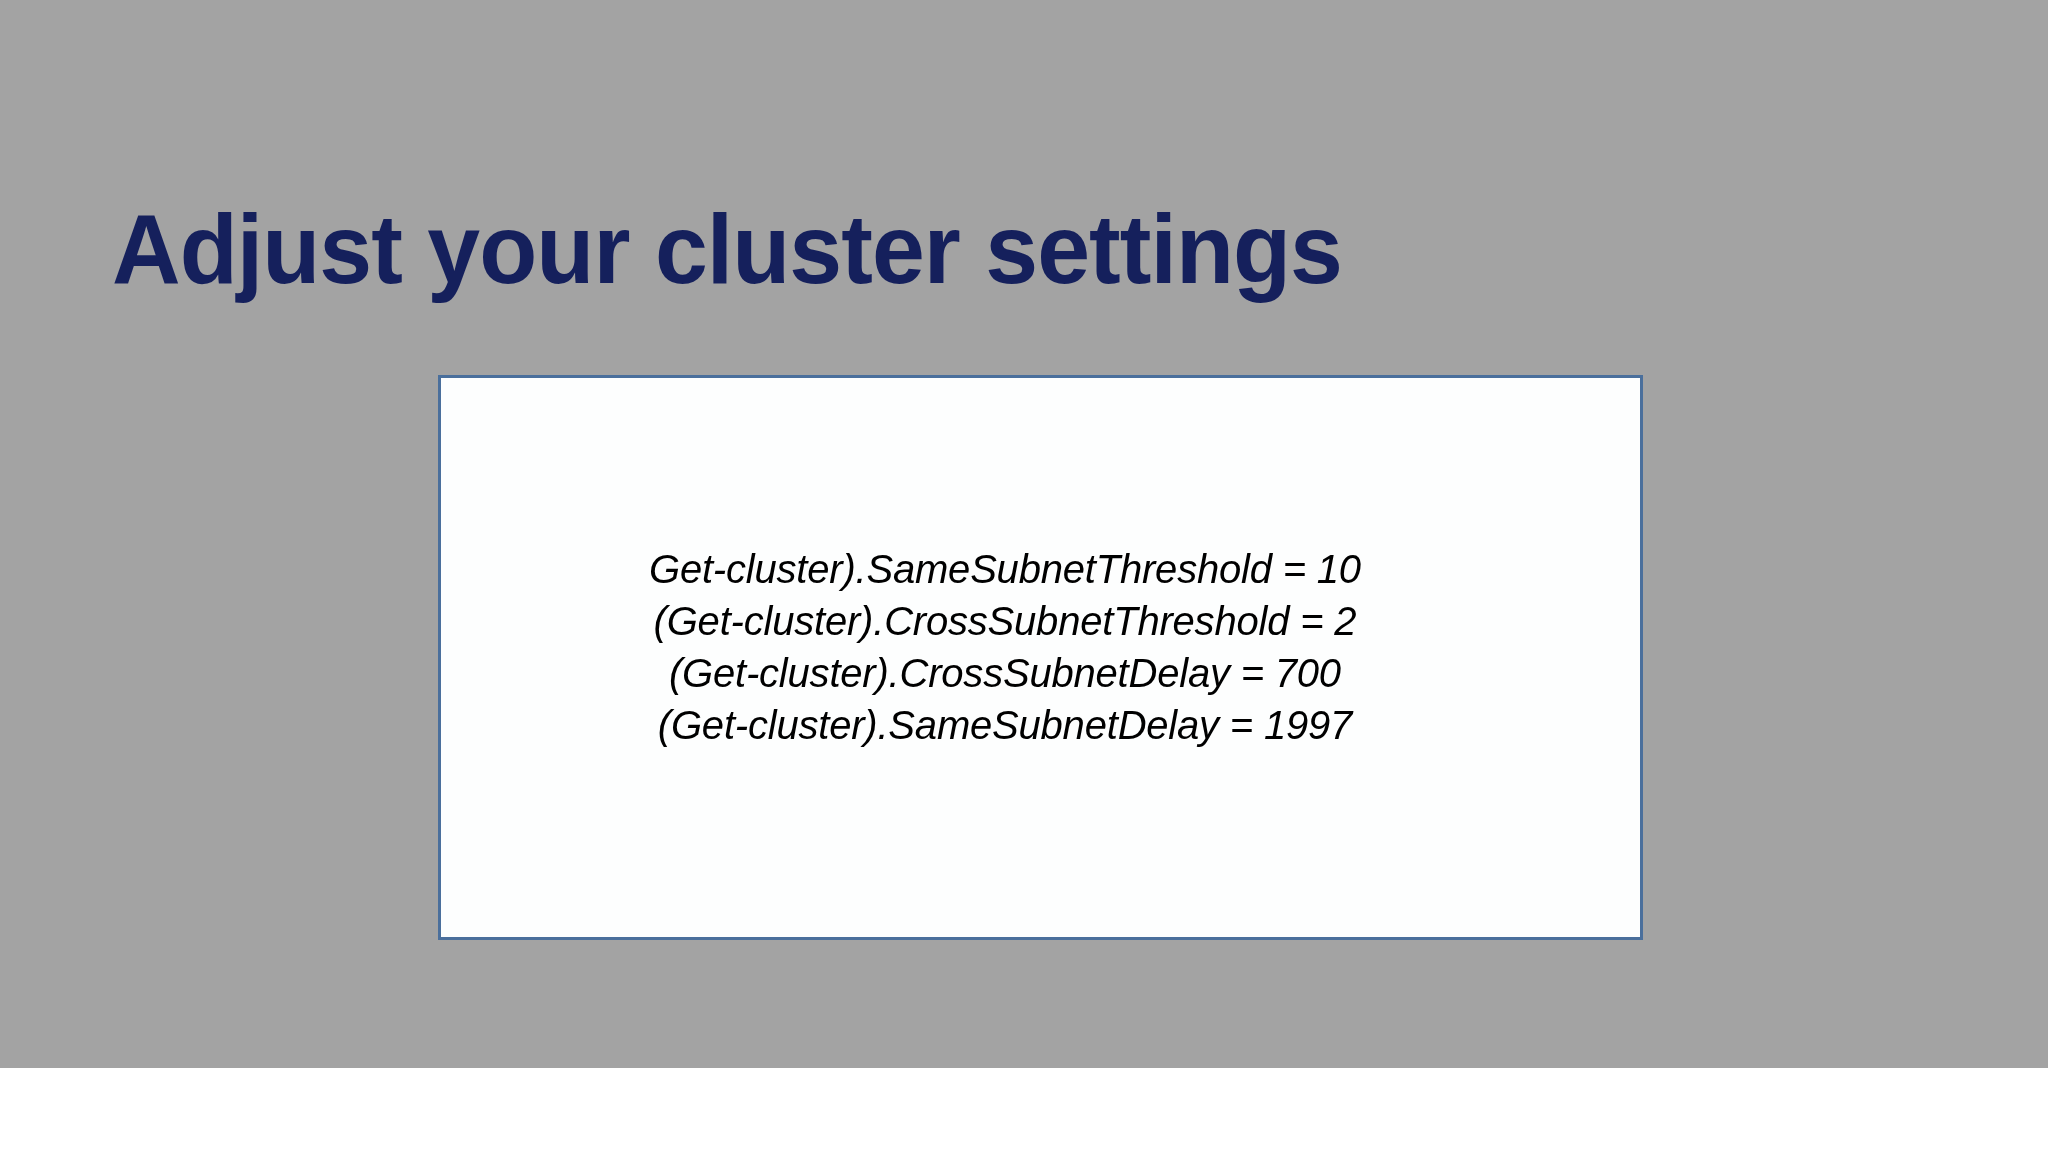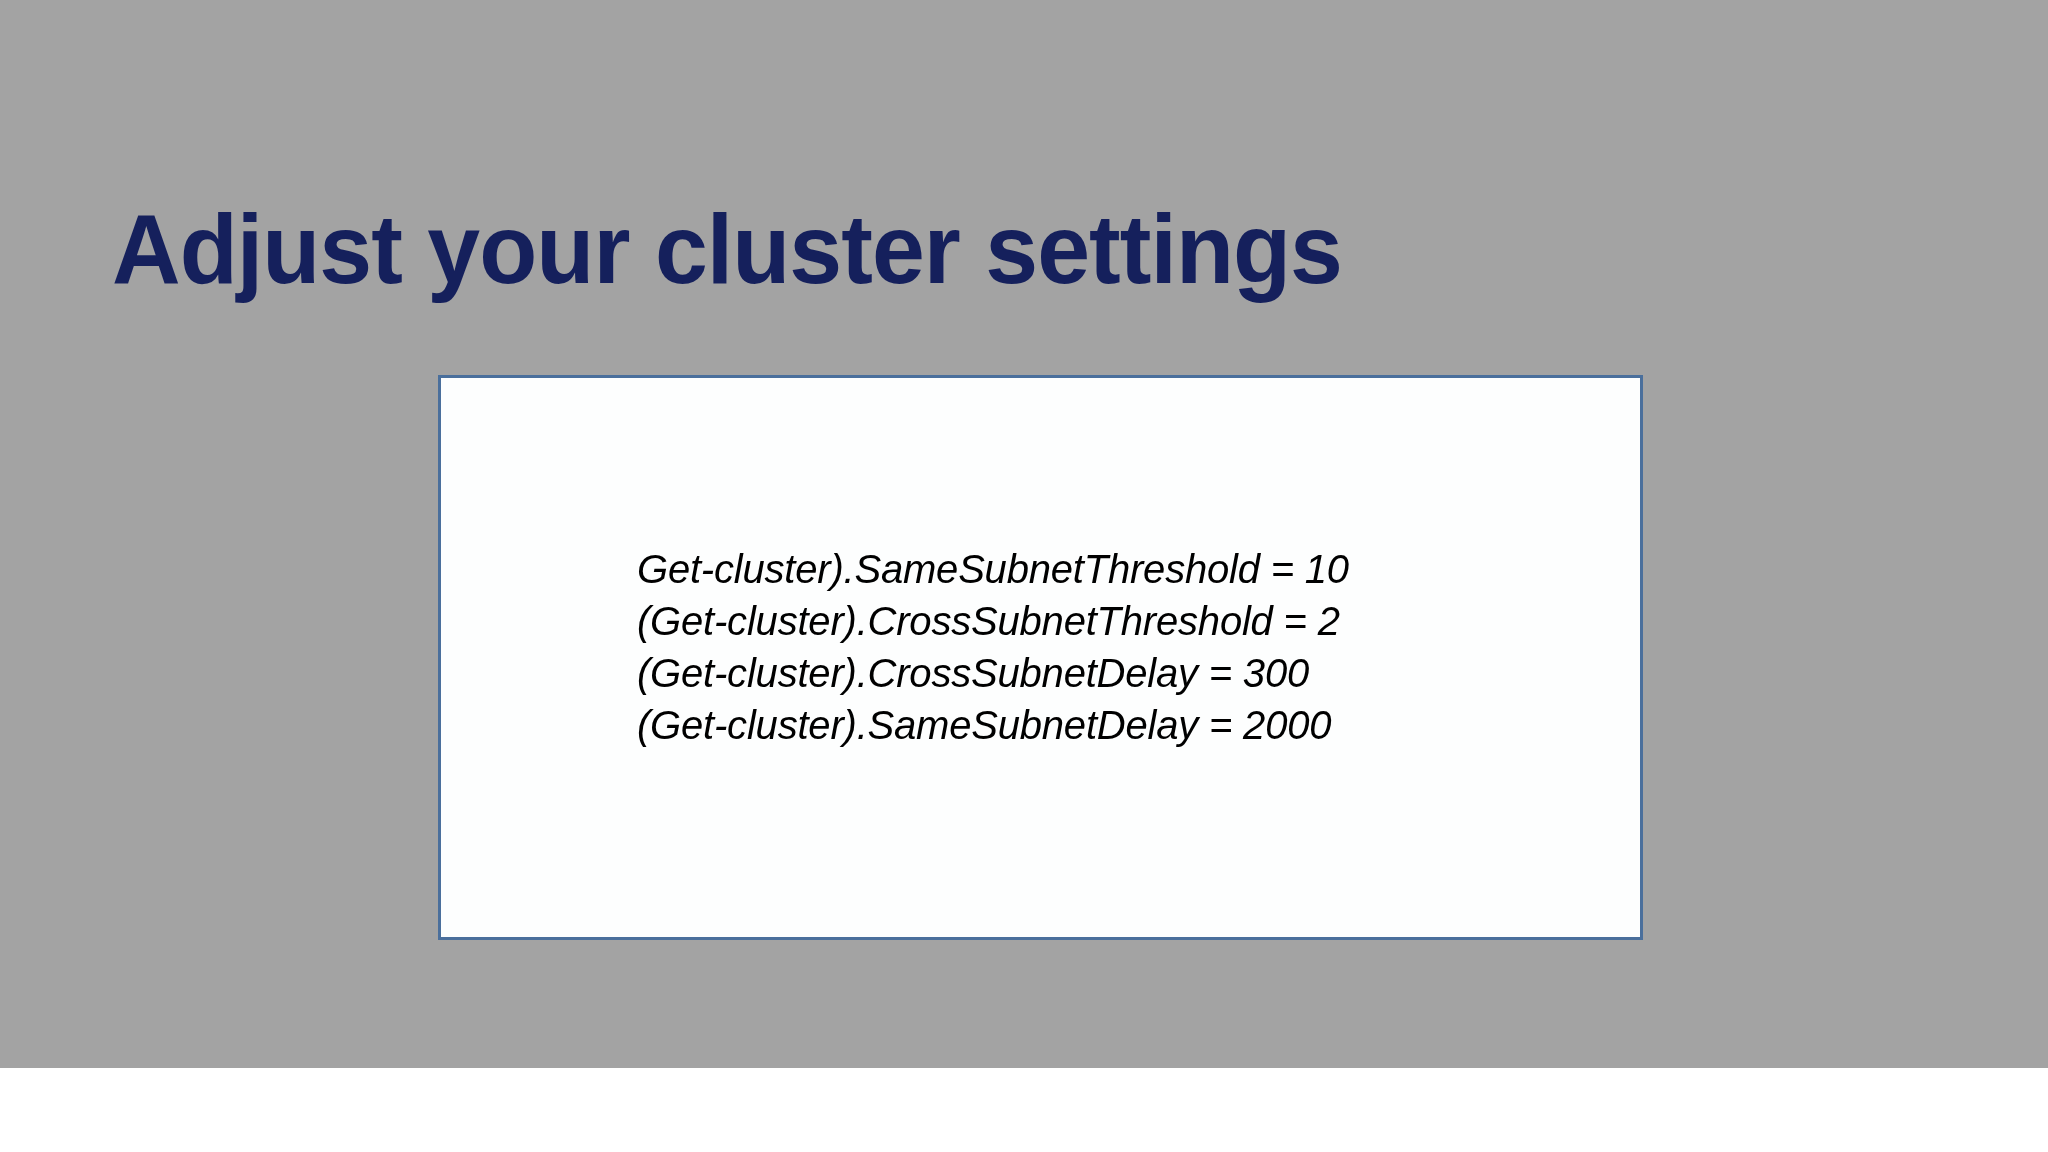--- a/index.html
+++ b/index.html
@@ -50,25 +50,26 @@
     top: 375px;
     width: 1205px;
     height: 565px;
     box-sizing: border-box;
     border: 3px solid #4a6f9c;
     background: #fdfefe;
   }
 
   .code-lines {
     position: absolute;
-    left: 196px;
+    left: 208px;
     top: 165px;
     margin: 0;
     padding: 0;
     list-style: none;
+    text-align: center;
   }
 
   .code-line {
     color: #000000;
     font-family: "Liberation Sans", sans-serif;
     font-style: italic;
     font-size: 40px;
     font-weight: 400;
     line-height: 52px;
     white-space: nowrap;
@@ -79,18 +80,18 @@
 <body>
 
 <div class="slide">
 
   <h1 class="slide-title">Adjust your cluster settings</h1>
 
   <div class="code-box">
     <ul class="code-lines">
       <li class="code-line">Get-cluster).SameSubnetThreshold = 10</li>
       <li class="code-line">(Get-cluster).CrossSubnetThreshold = 2</li>
-      <li class="code-line">(Get-cluster).CrossSubnetDelay = 300</li>
-      <li class="code-line">(Get-cluster).SameSubnetDelay = 2000</li>
+      <li class="code-line">(Get-cluster).CrossSubnetDelay = 700</li>
+      <li class="code-line">(Get-cluster).SameSubnetDelay = 1997</li>
     </ul>
   </div>
 
 </div>
 
 </body></html>

